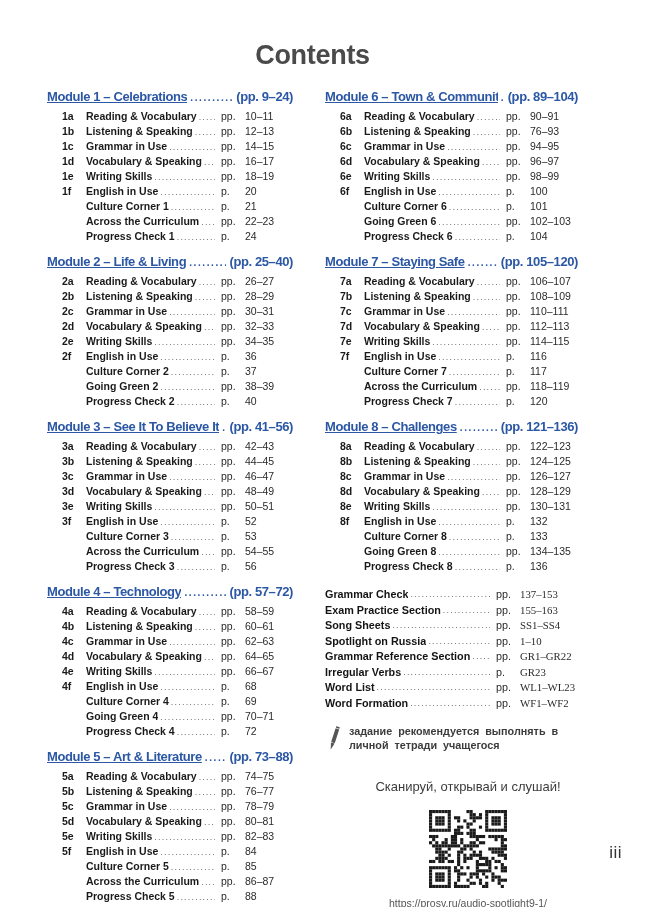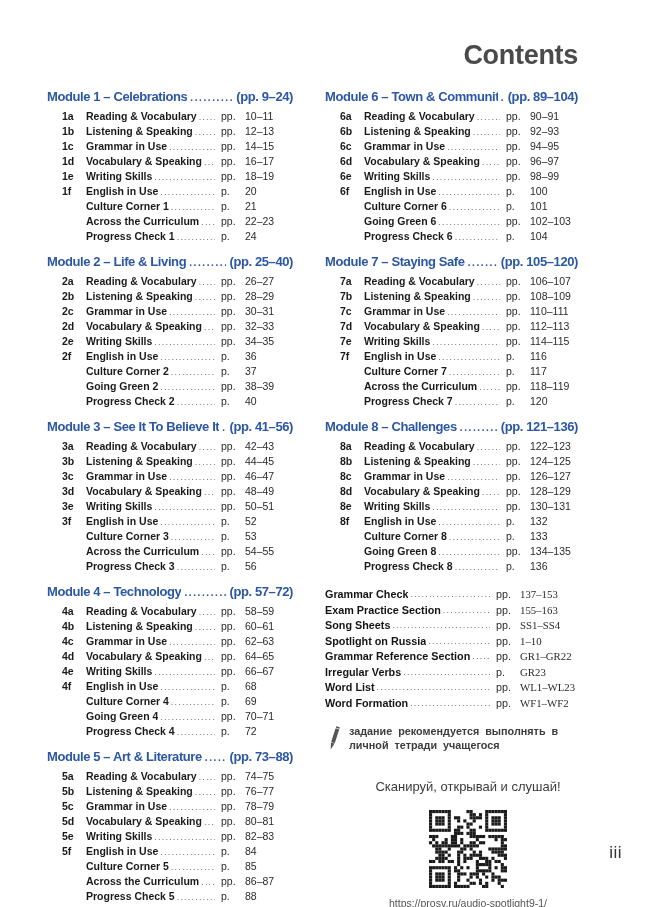--- a/index.html
+++ b/index.html
@@ -5,33 +5,33 @@
   * { margin:0; padding:0; box-sizing:border-box; }
   html,body { background:#ffffff; }
   body {
     width:650px; height:907px; position:relative; overflow:hidden;
     font-family:"Liberation Sans", sans-serif; color:#1e1e1e;
     -webkit-font-smoothing:antialiased;
   }
   .page { position:absolute; inset:0; background:#fff; }
   .content { width:578px; padding-left:47px; }
   h1.page-title {
-    text-align:right; font-size:27px; font-weight:bold; color:#4a4a4a;
+    text-align:center; font-size:27px; font-weight:bold; color:#4a4a4a;
     letter-spacing:-0.3px; margin-top:40px; margin-bottom:18px; line-height:30px;
   }
   .columns { display:grid; grid-template-columns:246px 253px; column-gap:32px; align-items:start; }
 
   
   .module { margin-bottom:9px; }
   .mhead {
     display:flex; align-items:baseline; color:var(--blue,#2b57a4);
     font-weight:bold; font-size:13px; letter-spacing:-0.4px; line-height:18px;
     margin-bottom:2px; white-space:nowrap;
   }
-  .mtitle { flex:0 1 auto; overflow:hidden; }
+  .mtitle { flex:0 1 auto; overflow:hidden;text-decoration:underline; }
   .mpages { flex:0 0 auto; }
   .leader { flex:1 1 4px; min-width:4px; overflow:hidden; white-space:nowrap; }
   .leader::after {
     content:"......................................................................................";
     letter-spacing:1.2px; font-size:9px; color:#6a6a6a; font-weight:normal;
   }
   .mhead .leader { margin:0 3px; }
   .mhead .leader::after { color:var(--blue,#2b57a4); font-weight:bold; letter-spacing:1.6px; font-size:10px; }
 
   .row { display:flex; align-items:baseline; line-height:14px; font-size:10.5px; padding-left:15px; white-space:nowrap; }
@@ -440,21 +440,21 @@
               <span class="rtitle">Reading &amp; Vocabulary</span>
               <span class="leader"></span>
               <span class="pp">pp.</span>
               <span class="pgs">90–91</span>
             </div>
             <div class="row">
               <span class="code">6b</span>
               <span class="rtitle">Listening &amp; Speaking</span>
               <span class="leader"></span>
               <span class="pp">pp.</span>
-              <span class="pgs">92–93</span>
+              <span class="pgs">76–93</span>
             </div>
             <div class="row">
               <span class="code">6c</span>
               <span class="rtitle">Grammar in Use</span>
               <span class="leader"></span>
               <span class="pp">pp.</span>
               <span class="pgs">94–95</span>
             </div>
             <div class="row">
               <span class="code">6d</span>

